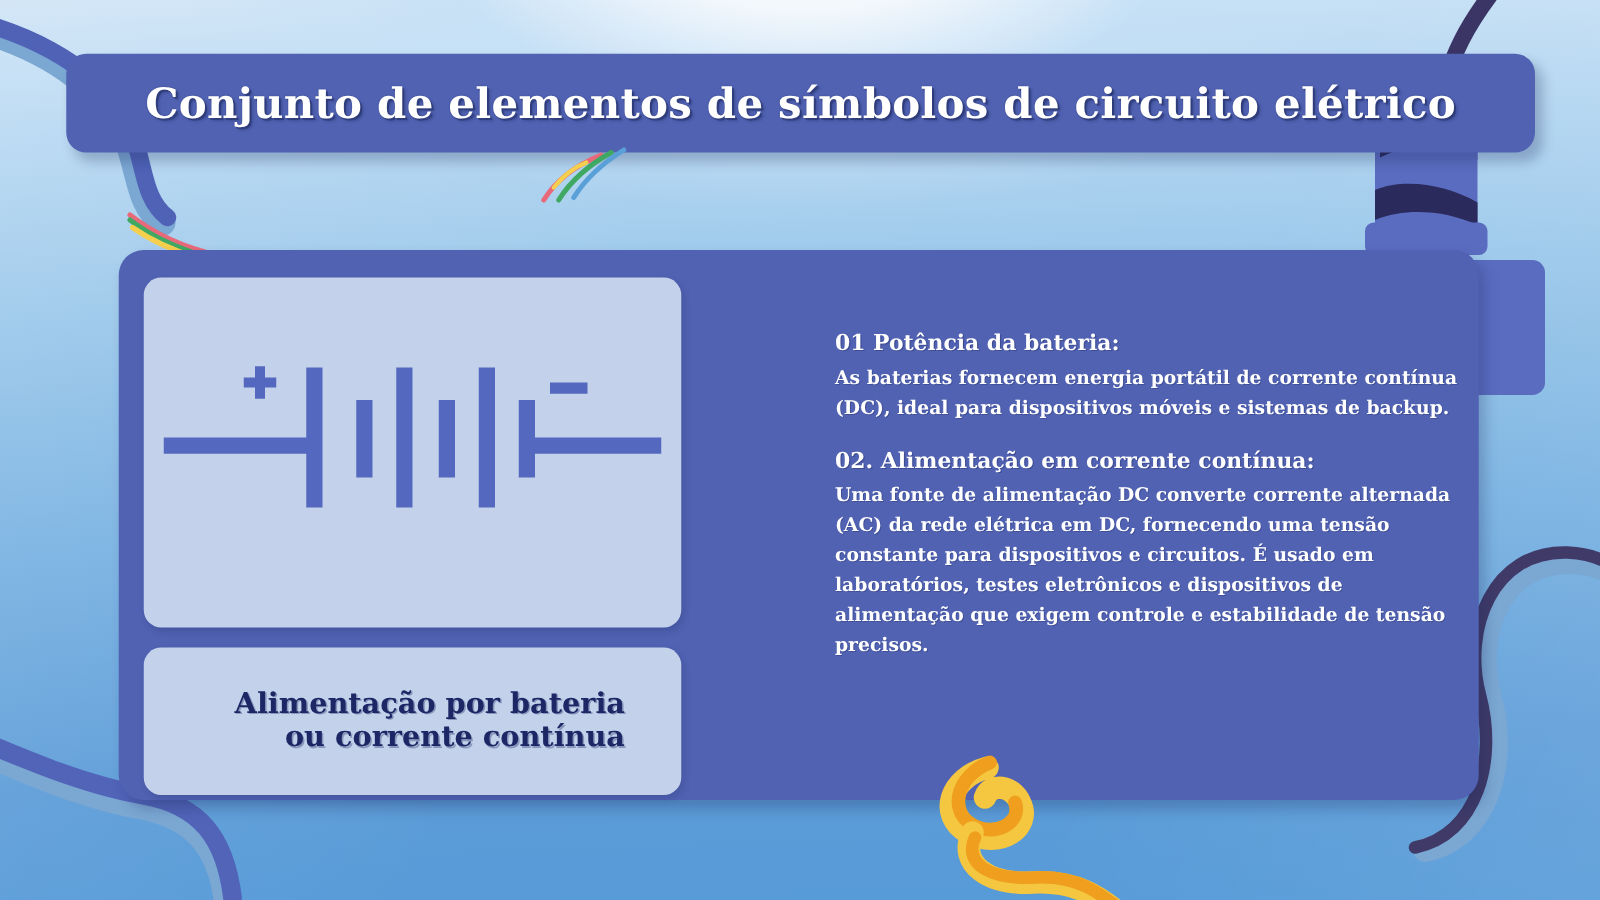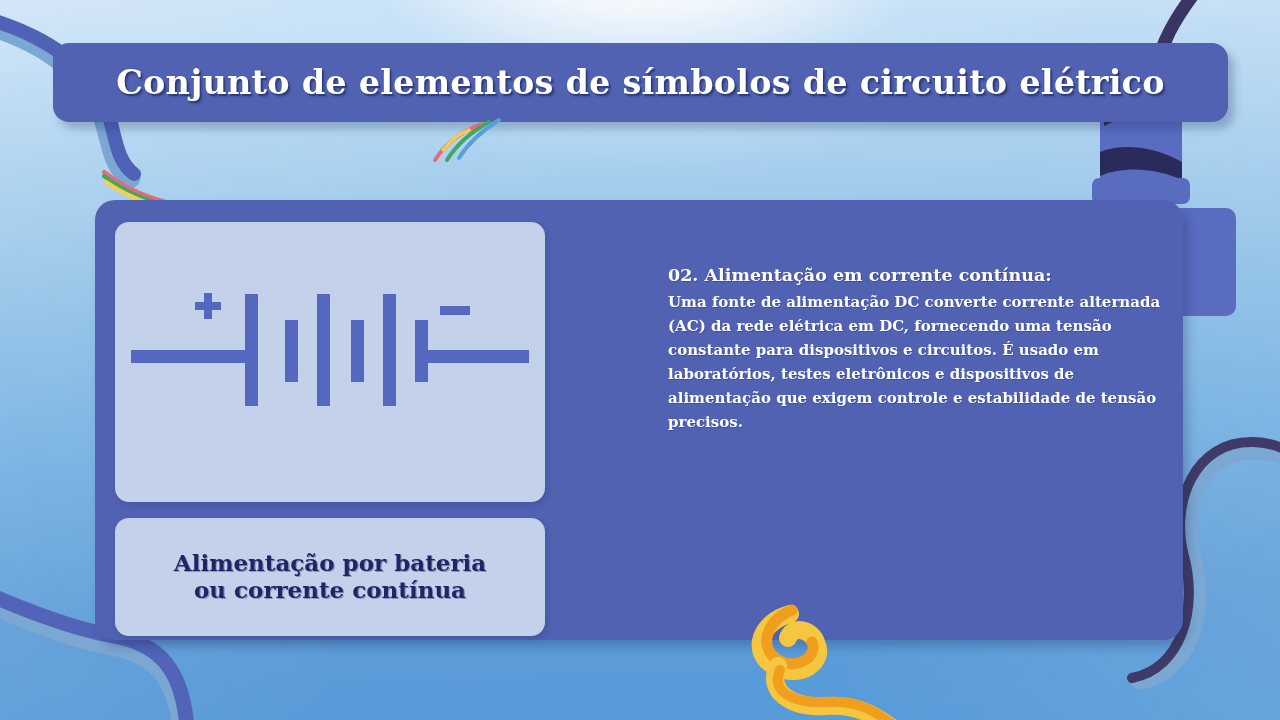--- a/index.html
+++ b/index.html
@@ -103,21 +103,21 @@
     display: flex;
     align-items: center;
     justify-content: center;
   }
   #caption-text {
     color: #1d2766;
     font-family: "DejaVu Serif", serif;
     font-weight: bold;
     font-size: 23px;
     line-height: 1.17;
-    text-align: center;
+    text-align: right;
     width: 340px;
     text-shadow: 1.2px 1.2px 0 rgba(29,39,102,0.35);
   }
 
   
   #text-column {
     position: absolute;
     left: 668px;
     top: 264px;
     width: 500px;
@@ -241,18 +241,22 @@
       <rect x="325" y="44" width="30" height="9" fill="#5468c0"></rect>
     </svg>
   </div>
 
   <div id="caption-card">
     <div id="caption-text">Alimentação por bateria ou corrente contínua</div>
   </div>
 
   <div id="text-column">
     <div class="entry">
+      <div class="entry-head">01 Potência da bateria:</div>
+      <div class="entry-body">As baterias fornecem energia portátil de corrente contínua (DC), ideal para dispositivos móveis e sistemas de backup.</div>
+    </div>
+    <div class="entry">
       <div class="entry-head">02. Alimentação em corrente contínua:</div>
       <div class="entry-body">Uma fonte de alimentação DC converte corrente alternada (AC) da rede elétrica em DC, fornecendo uma tensão constante para dispositivos e circuitos. É usado em laboratórios, testes eletrônicos e dispositivos de alimentação que exigem controle e estabilidade de tensão precisos.</div>
     </div>
   </div>
 
 </div>
 
 </body></html>

